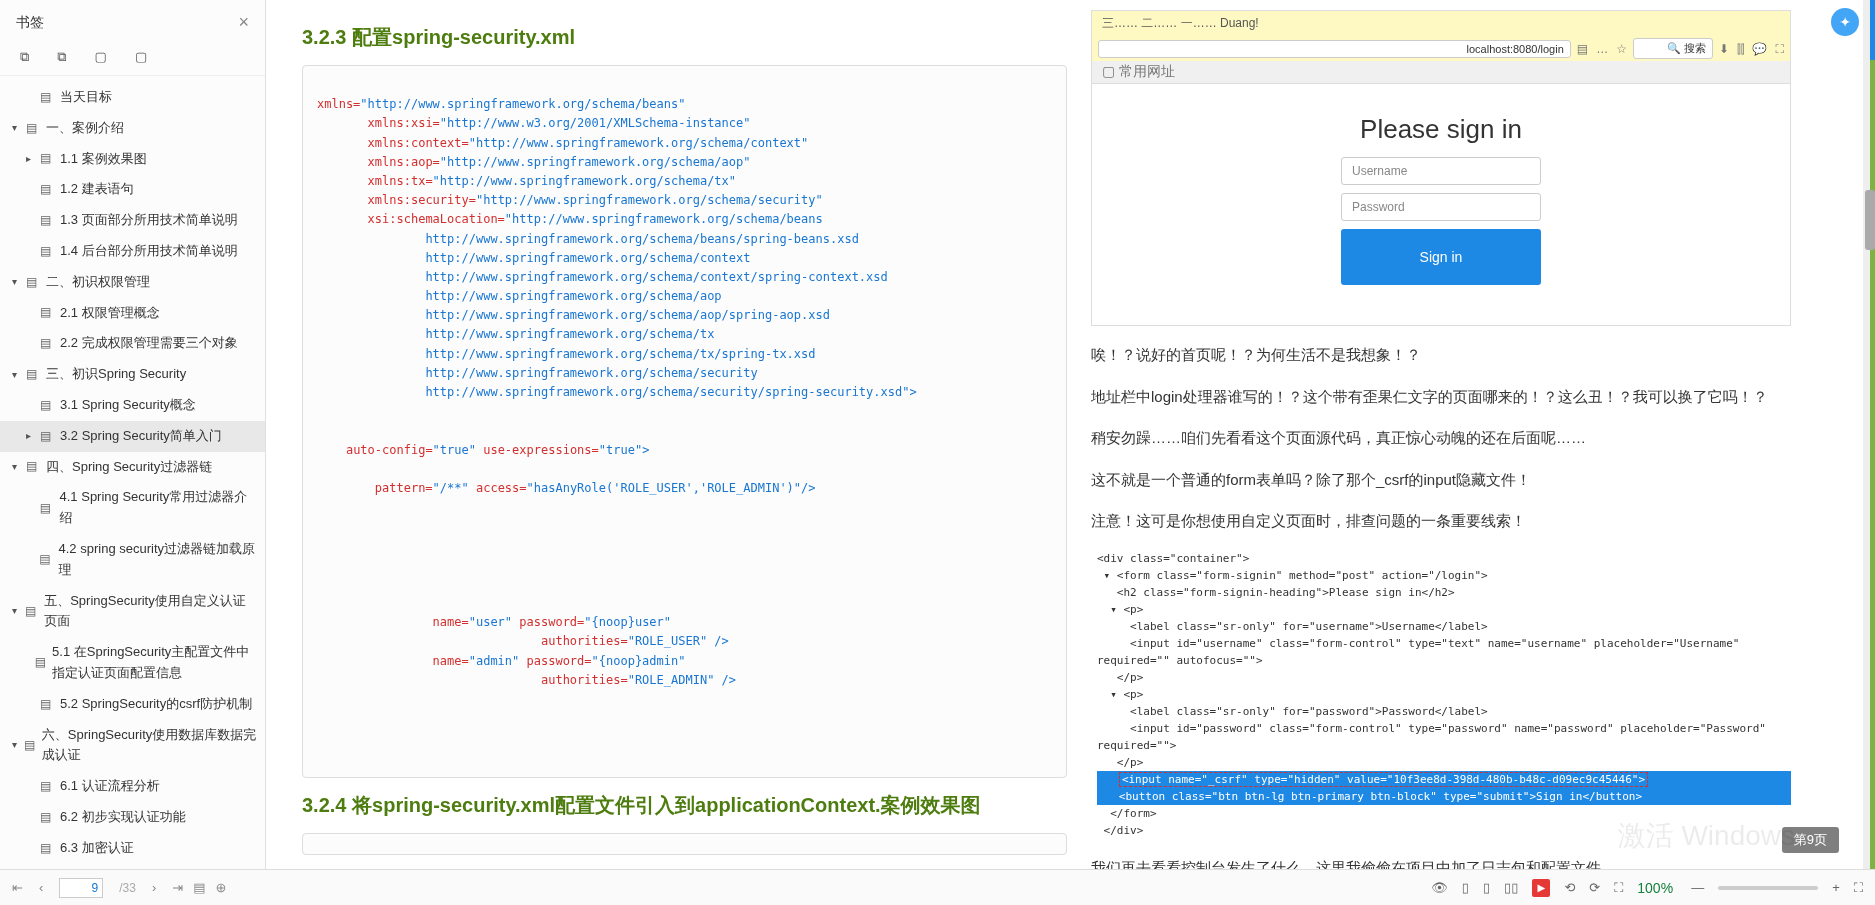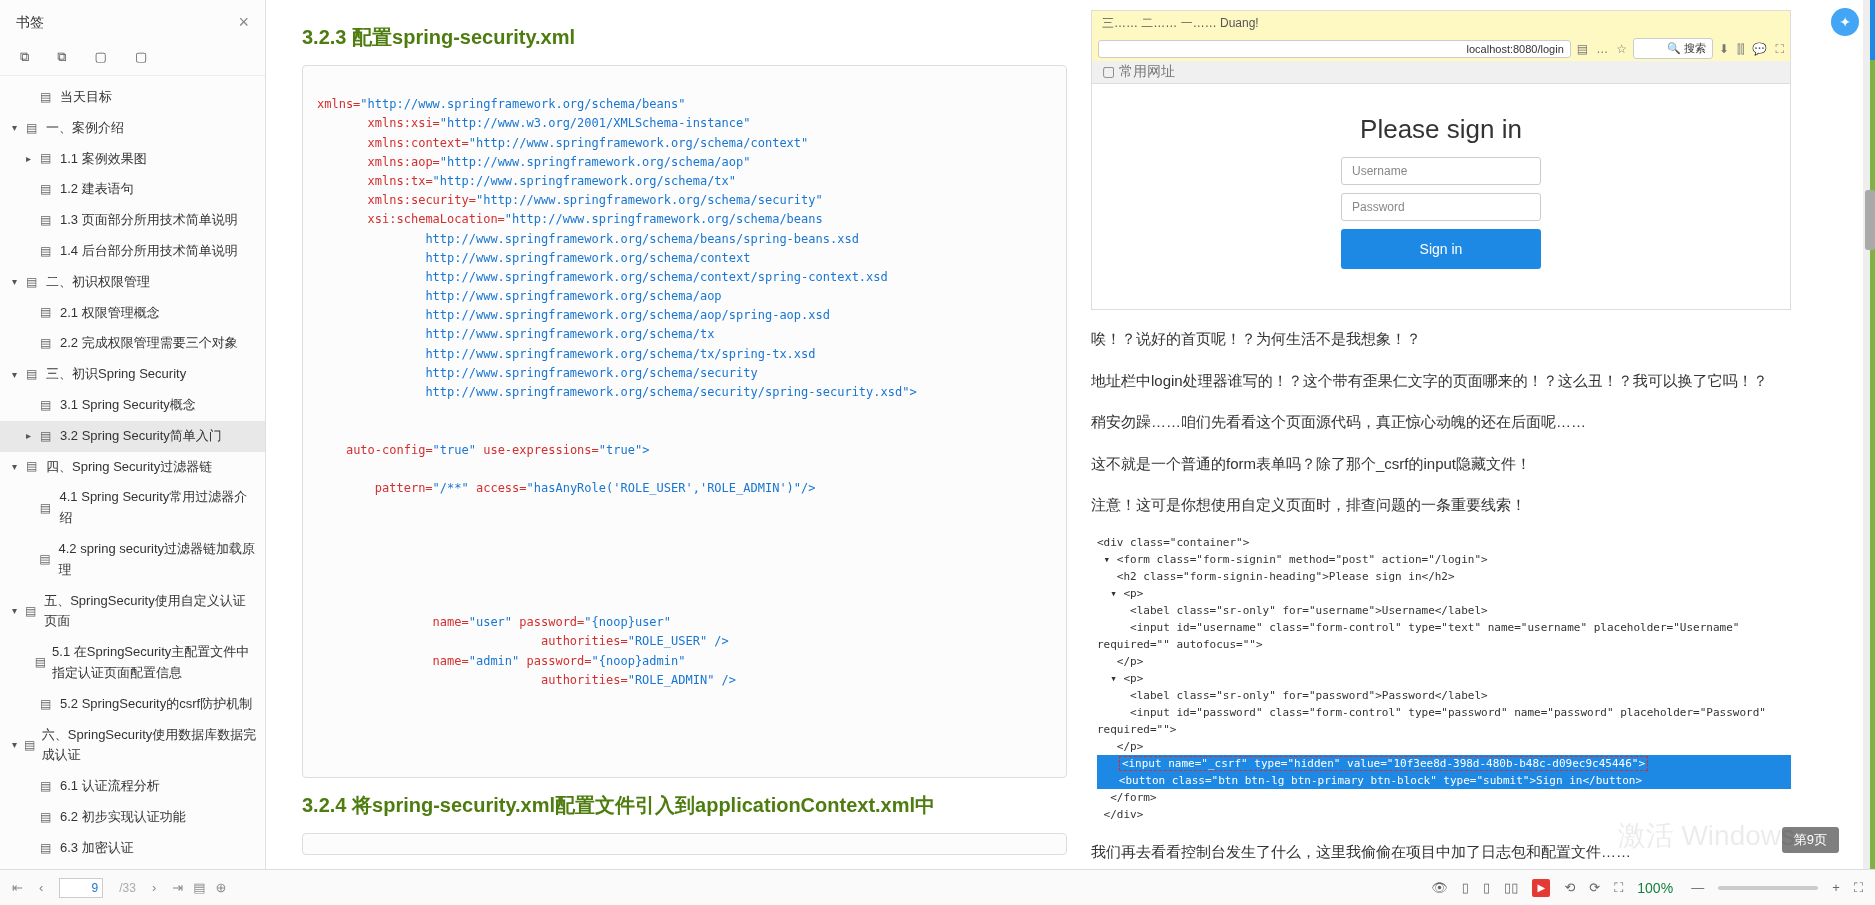--- a/index.html
+++ b/index.html
@@ -28,21 +28,21 @@
 .cm { color: #999; }
 .browser-mock { border: 1px solid #ddd; background: #fef9c3; }
 .browser-tabs { padding: 4px 10px; font-size: 12px; color: #555; }
 .browser-url { display: flex; gap: 6px; align-items: center; padding: 2px 6px; text-align: right; }
 .url-input { flex: 1; background: #fff; border: 1px solid #ccc; border-radius: 3px; padding: 2px 6px; font-size: 11px; color: #333; }
 .browser-icons { color: #777; font-size: 12px; display: flex; gap: 8px; }
 .browser-bookmarks { padding: 2px 10px; font-size: 14px; color: #777; background: #f0f0f0; border-bottom: 1px solid #ddd; }
 .signin-box { background: #fff; padding: 30px 0 40px; display: flex; flex-direction: column; align-items: center; }
 .signin-title { font-size: 26px; font-weight: 300; color: #333; margin-bottom: 12px; }
 .signin-input { width: 200px; padding: 6px 10px; border: 1px solid #ccc; border-radius: 3px; margin-bottom: 8px; font-size: 12px; color: #888; }
-.signin-btn { width: 200px; padding: 12px; background: #1e88e5; color: #fff; border: none; border-radius: 3px; font-size: 14px; cursor: pointer; }
+.signin-btn { width: 200px; padding: 20px; background: #1e88e5; color: #fff; border: none; border-radius: 3px; font-size: 14px; cursor: pointer; }
 .body-text { margin: 16px 0; font-size: 15px; color: #333; line-height: 1.7; }
 .html-code { font-family: Consolas, monospace; font-size: 11px; line-height: 1.55; padding-left: 6px; }
 .hl-row { background: #1e88e5; color: #fff; padding: 0 2px; }
 .hl-box { border: 1px dashed #d32f2f; padding: 0 2px; }
 .bottom-bar { height: 36px; border-top: 1px solid #ddd; background: #fafafa; display: flex; align-items: center; padding: 0 12px; gap: 10px; }
 .nav-btns { display: flex; gap: 16px; align-items: center; color: #888; }
 .nav-btns span { cursor: pointer; }
 .page-input { width: 44px; text-align: right; border: 1px solid #ccc; font-size: 12px; padding: 2px 4px; color: #1976d2; }
 .page-total { color: #aaa; font-size: 12px; }
 .bottom-spacer { flex: 1; }
@@ -219,21 +219,21 @@
             <span class="tag"><security:user-service></security:user-service></span>
                 <span class="tag"><security:user <="" span=""><span class="attr">name=</span><span class="val">"user" </span><span class="attr">password=</span><span class="val">"{noop}user"</span>
                                <span class="attr">authorities=</span><span class="val">"ROLE_USER" /&gt;</span>
                 <span class="tag"><security:user <="" span=""><span class="attr">name=</span><span class="val">"admin" </span><span class="attr">password=</span><span class="val">"{noop}admin"</span>
                                <span class="attr">authorities=</span><span class="val">"ROLE_ADMIN" /&gt;</span>
             <span class="tag"></span>
         <span class="tag"></span>
     <span class="tag"></span>
 
 <span class="tag"></span></security:user></span></security:user></span></beans></span></div>
-      <h3 class="section">3.2.4 将spring-security.xml配置文件引入到applicationContext.xml中</h3>
+      <h3 class="section">3.2.4 将spring-security.xml配置文件引入到applicationContext.案例效果图</h3>
       <div class="code-block" style="height:14px"></div>
     </div>
 
     <div class="col-right">
       <div class="browser-mock">
         <div class="browser-tabs">三…… 二…… 一…… Duang!</div>
         <div class="browser-url">
           <div class="url-input">localhost:8080/login</div>
           <div class="browser-icons">
             <span>▤</span>

